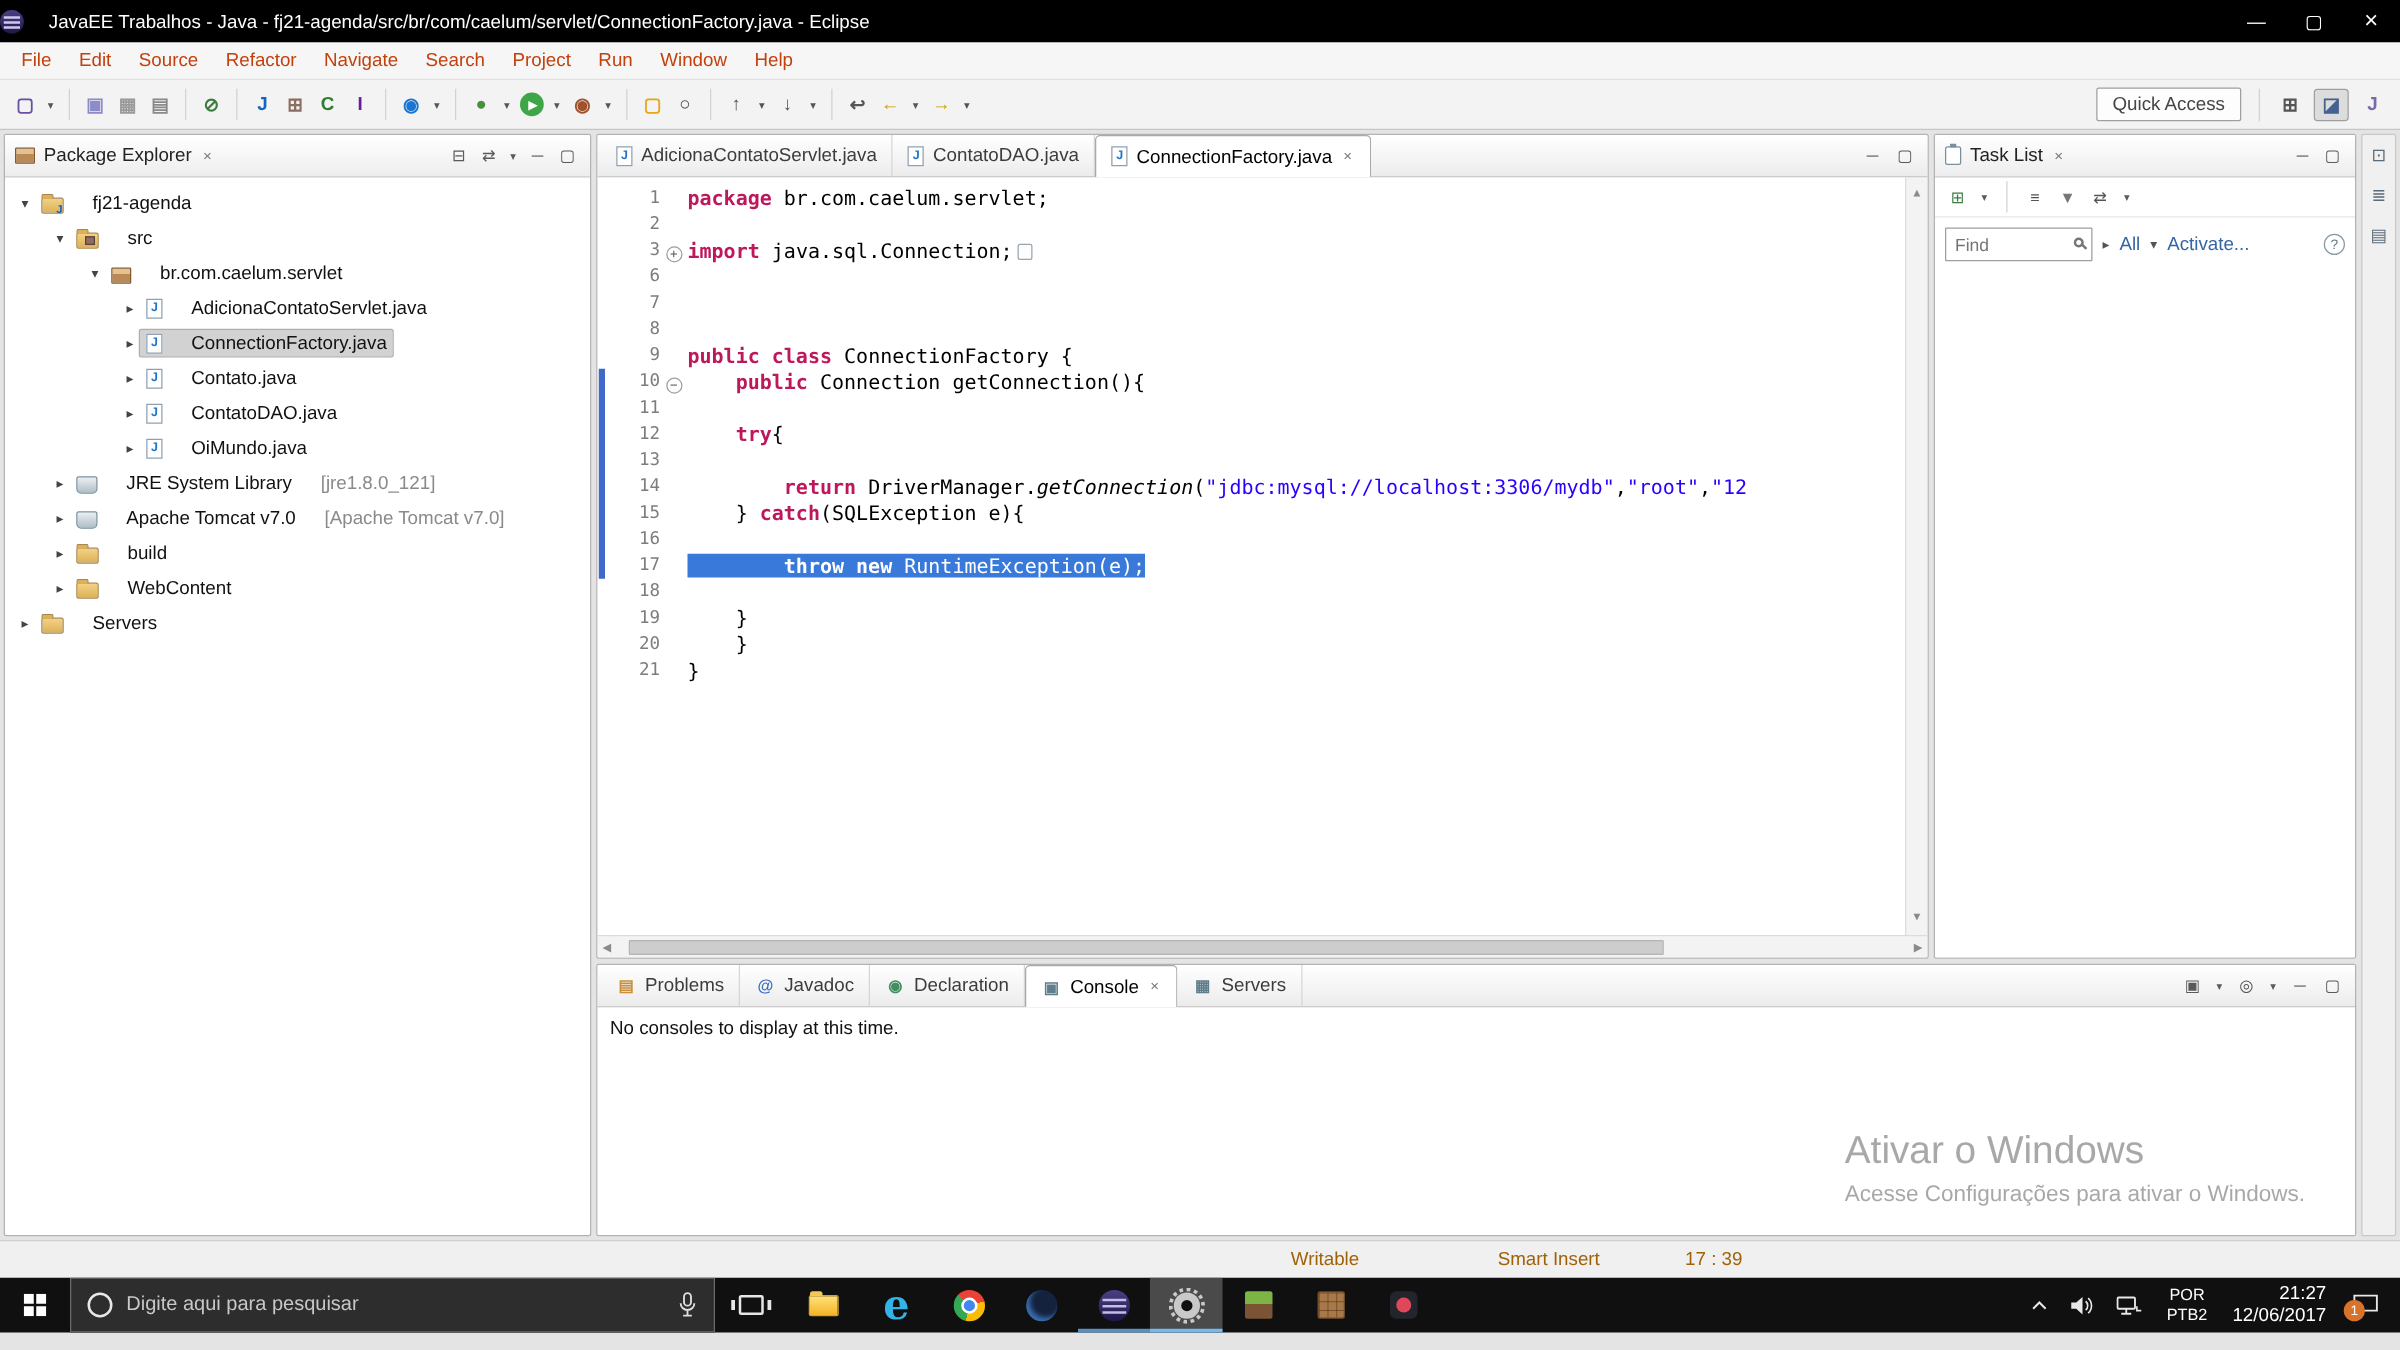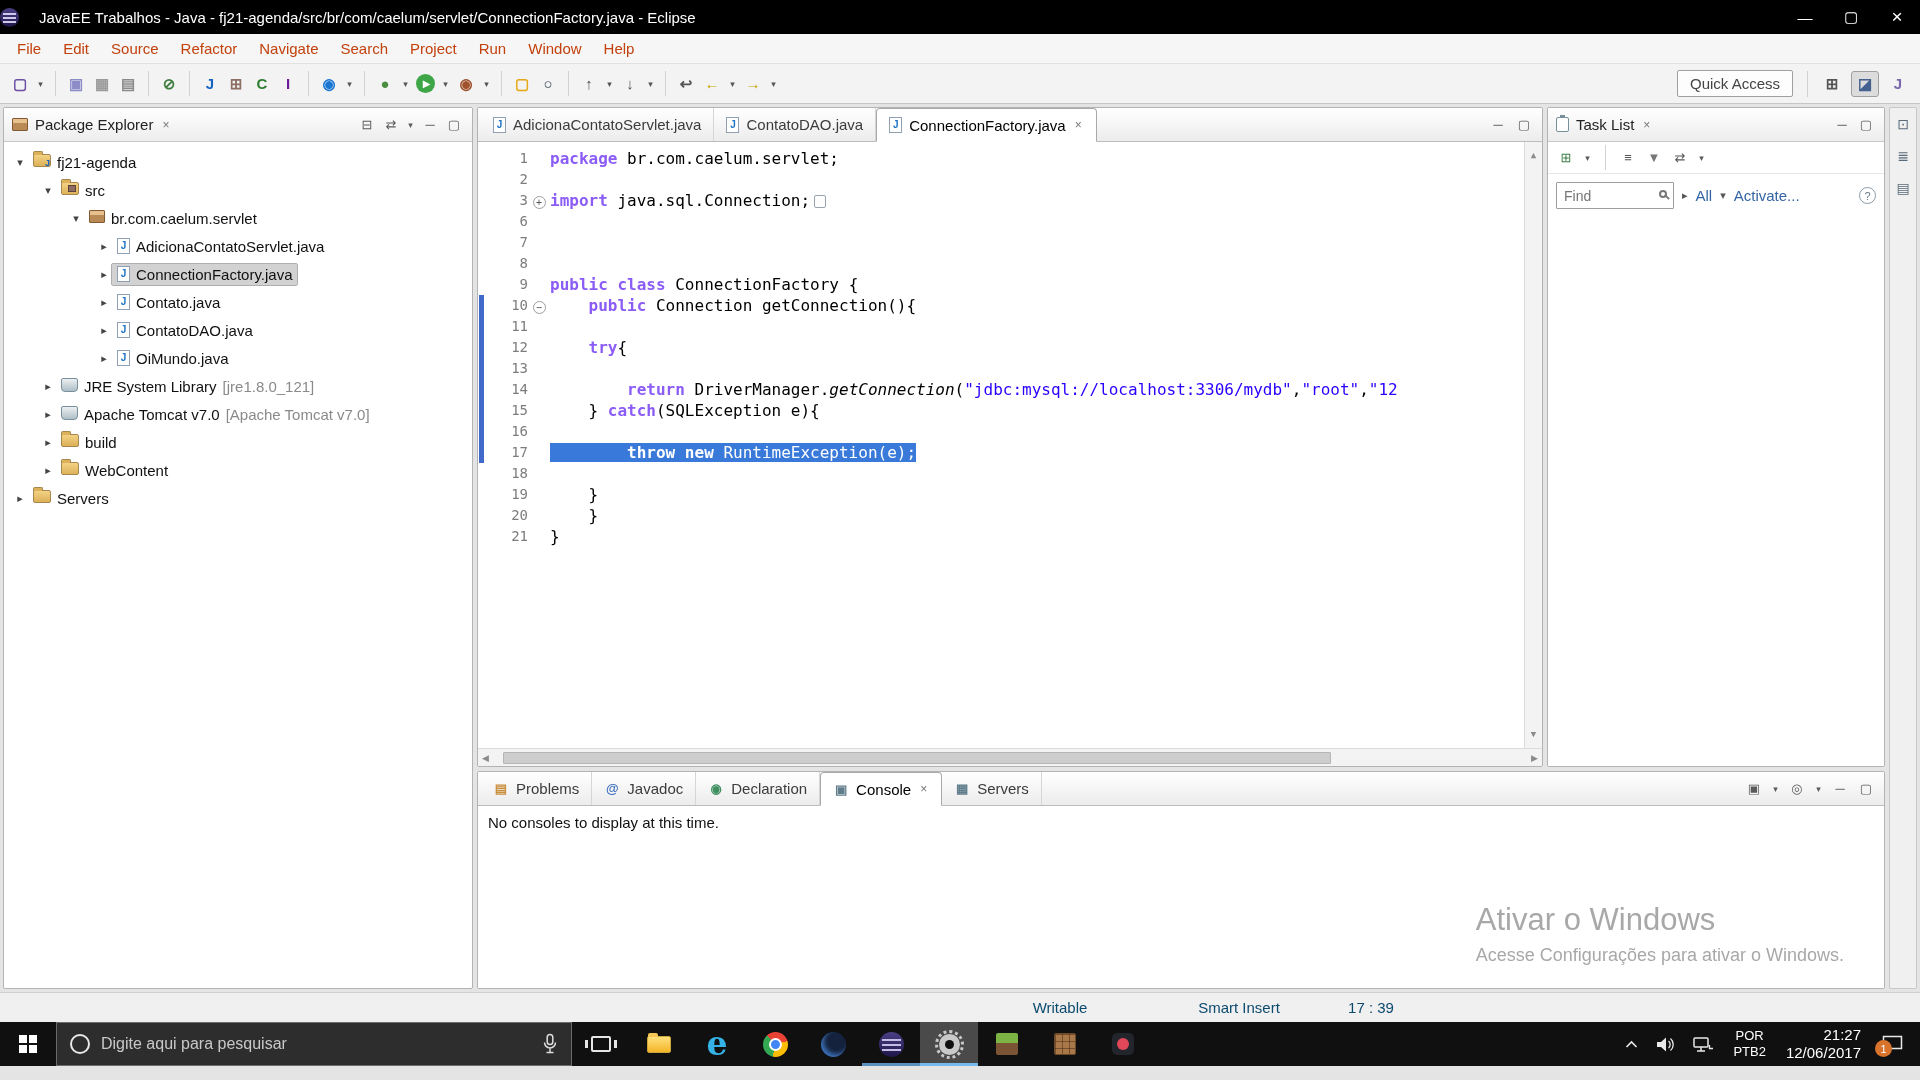--- a/index.html
+++ b/index.html
@@ -46,21 +46,21 @@
   .view-header{height:34px;flex:none;background:linear-gradient(#ffffff,#ededed);border-bottom:1px solid #c9c9c9;display:flex;align-items:center;padding:0 8px;gap:7px;font-size:15px;color:#222}
   .vh-icons{margin-left:auto;display:flex;align-items:center;gap:4px}
   .vh-ic{min-width:20px;height:20px;display:flex;align-items:center;justify-content:center;font-size:13px;color:#5a5a5a}
   .vh-ic.dd{min-width:11px;font-size:9px}
   .tab-close{color:#777;font-size:12px;padding:0 2px}
 
   
   .tree{flex:1;padding-top:6px;font-size:15px;overflow:hidden}
   .trow{height:28px;display:flex;align-items:center;white-space:nowrap}
   .arrow{width:16px;flex:none;text-align:center;font-size:11px;color:#444}
-  .item-box{display:flex;align-items:flex-start;gap:6px;padding:2px 5px;border-radius:1px}
+  .item-box{display:flex;align-items:flex-end;gap:23px;padding:2px 5px;border-radius:1px}
   .selbox{background:#d2d2d2;outline:1px solid #aeaeae}
   .tlabel{color:#111}
   .tsuffix{color:#8a8a8a}
 
   
   .ic{display:inline-block;flex:none;position:relative}
   .ic-folder,.ic-project,.ic-src{width:18px;height:13px;background:linear-gradient(#f3d284,#dcb159);border:1px solid #a8874f;border-radius:2px}
   .ic-folder::before,.ic-project::before,.ic-src::before{content:"";position:absolute;top:-4px;left:-1px;width:8px;height:3px;background:#dcb159;border:1px solid #a8874f;border-bottom:none;border-radius:2px 2px 0 0}
   .ic-project::after{content:"J";position:absolute;right:0px;bottom:-2px;font:bold 9px "Liberation Sans",sans-serif;color:#1460b8}
   .ic-src::after{content:"";position:absolute;right:2px;bottom:2px;width:6px;height:5px;background:#8d6e63;border:1px solid #5d4037}
@@ -81,21 +81,21 @@
 
   
   .editor-body{flex:1;display:flex;min-height:0;font-family:"DejaVu Sans Mono",monospace;font-size:16px;line-height:21px}
   .code-scroll{position:relative;flex:1;overflow:hidden;padding-top:6px;background:#fff}
   .code-line{display:flex;height:21px}
   .ann{width:14px;flex:none}
   .ln{width:36px;flex:none;text-align:right;color:#7d7d7d;font-size:14px}
   .foldcol{width:22px;flex:none;text-align:center}
   .fc{display:inline-block;width:13px;height:13px;margin-top:3px;border:1px solid #9e9e9e;border-radius:50%;background:#fff;color:#555;font-size:10px;line-height:11px;text-align:center}
   .codetxt{white-space:pre;tab-size:4;color:#000}
-  .seg-kw{color:#8b5cf6;font-weight:bold}
+  .seg-kw{color:#be185d;font-weight:bold}
   .seg-str{color:#2a00ff}
   .seg-it{font-style:italic}
   .linesel{background:#3879d9}
   .linesel span{color:#fff !important}
   .foldbox{display:inline-block;width:12px;height:13px;border:1px solid #98a4b0;border-radius:2px;margin-left:4px;vertical-align:-2px;background:#fdfdfd}
   .range-bar{position:absolute;left:1px;top:153px;width:5px;height:168px;background:#4169c9}
   .vscroll{width:18px;flex:none;background:#f3f3f3;border-left:1px solid #dcdcdc;display:flex;flex-direction:column;justify-content:space-between;align-items:center;padding:3px 0;color:#8a8a8a;font-size:9px}
   .hscroll{height:18px;flex:none;background:#f3f3f3;border-top:1px solid #dcdcdc;display:flex;align-items:center;color:#8a8a8a;font-size:9px;padding:0 4px;gap:4px}
   .h-track{flex:1;height:12px;position:relative}
   .h-thumb{position:absolute;left:1%;width:80%;top:0;bottom:0;background:#cdcdcd;border:1px solid #b5b5b5;border-radius:1px}
@@ -113,21 +113,21 @@
   .help-circle{margin-left:auto;width:17px;height:17px;border-radius:50%;border:1px solid #8a9aa6;color:#6a7a86;font-size:11px;display:flex;align-items:center;justify-content:center}
   .tl-body{flex:1;background:#fff}
 
   
   .console-body{position:relative;flex:1;padding:8px 10px;font-size:15px;color:#111;background:#fff}
   .watermark{position:absolute;top:96px;right:40px;text-align:left;color:#a8a8a8}
   .wm-title{font-size:31px;margin-bottom:7px}
   .wm-sub{font-size:18px}
 
   
-  .statusbar{height:30px;background:#f0f0f0;border-top:1px solid #cfcfcf;position:relative;font-size:15px;color:#0c4a6e}
+  .statusbar{height:30px;background:#f0f0f0;border-top:1px solid #cfcfcf;position:relative;font-size:15px;color:#a16207}
   .sb-item{position:absolute;top:6px;transform:translateX(-50%);white-space:nowrap}
 
   
   .taskbar{height:44px;background:#101010;display:flex;align-items:stretch;color:#fff}
   .tb-btn{width:56px;flex:none;display:flex;align-items:center;justify-content:center}
   .search{width:516px;flex:none;background:#2d2d2d;border:1px solid #6b6b6b;display:flex;align-items:center;gap:11px;padding:0 13px}
   .cortana{width:20px;height:20px;border:2px solid #e8e8e8;border-radius:50%;flex:none}
   .search-text{color:#c8c8c8;font-size:16px;white-space:nowrap}
   .mic{margin-left:auto}
   .apps{display:flex;align-items:stretch}

